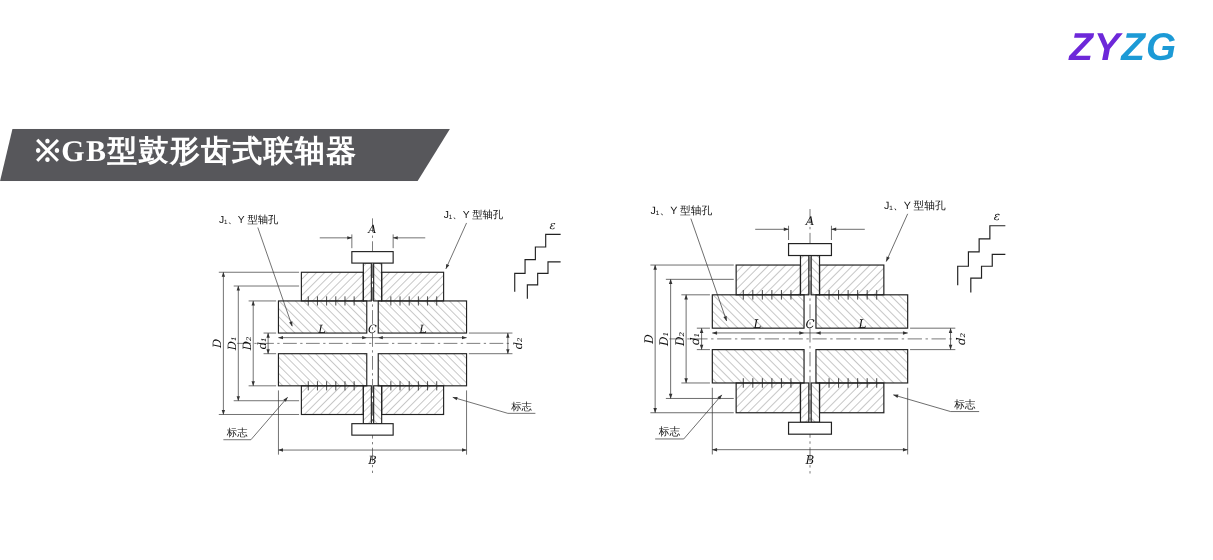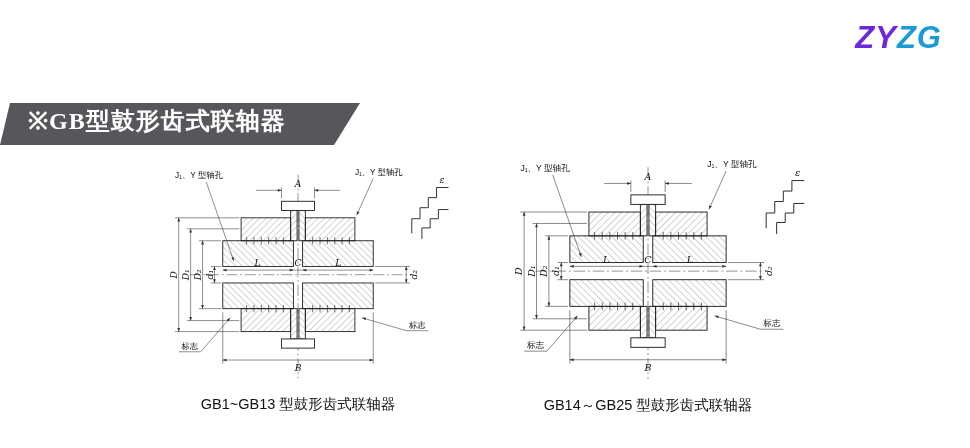--- a/index.html
+++ b/index.html
@@ -171,21 +171,20 @@
       <line class="ldr" x1="288" y1="186" x2="312" y2="186"></line>
       <line class="ldr" x1="288" y1="186" x2="240" y2="172" marker-end="url(#arw)"></line>
     </g>
 
     <g>
       <path class="step" d="M294,80 V64 h9 V52 h9 V41 h9 V30 h13"></path>
       <path class="step" d="M305,86 V74 h9 V64 h9 V54 h11"></path>
       <text class="dt" x="327" y="25">ε</text>
     </g>
   </svg>
-  <div class="caption">GB1~GB13 型鼓形齿式联轴器</div>
 </div>
 
 <div class="figure fig2">
   <svg viewBox="0 0 340 250">
     <line class="cl" x1="52" y1="125" x2="292" y2="125"></line>
     <line class="cl" x1="170" y1="16" x2="170" y2="238"></line>
 
     <g>
       <rect class="hA" x="108" y="63" width="54" height="25"></rect>
       <rect class="hA" x="178" y="63" width="54" height="25"></rect>
@@ -284,14 +283,13 @@
       <line class="ldr" x1="288" y1="186" x2="312" y2="186"></line>
       <line class="ldr" x1="288" y1="186" x2="240" y2="172" marker-end="url(#arw)"></line>
     </g>
 
     <g>
       <path class="step" d="M294,80 V64 h9 V52 h9 V41 h9 V30 h13"></path>
       <path class="step" d="M305,86 V74 h9 V64 h9 V54 h11"></path>
       <text class="dt" x="327" y="25">ε</text>
     </g>
   </svg>
-  <div class="caption">GB14～GB25 型鼓形齿式联轴器</div>
 </div>
 
 </body></html>

